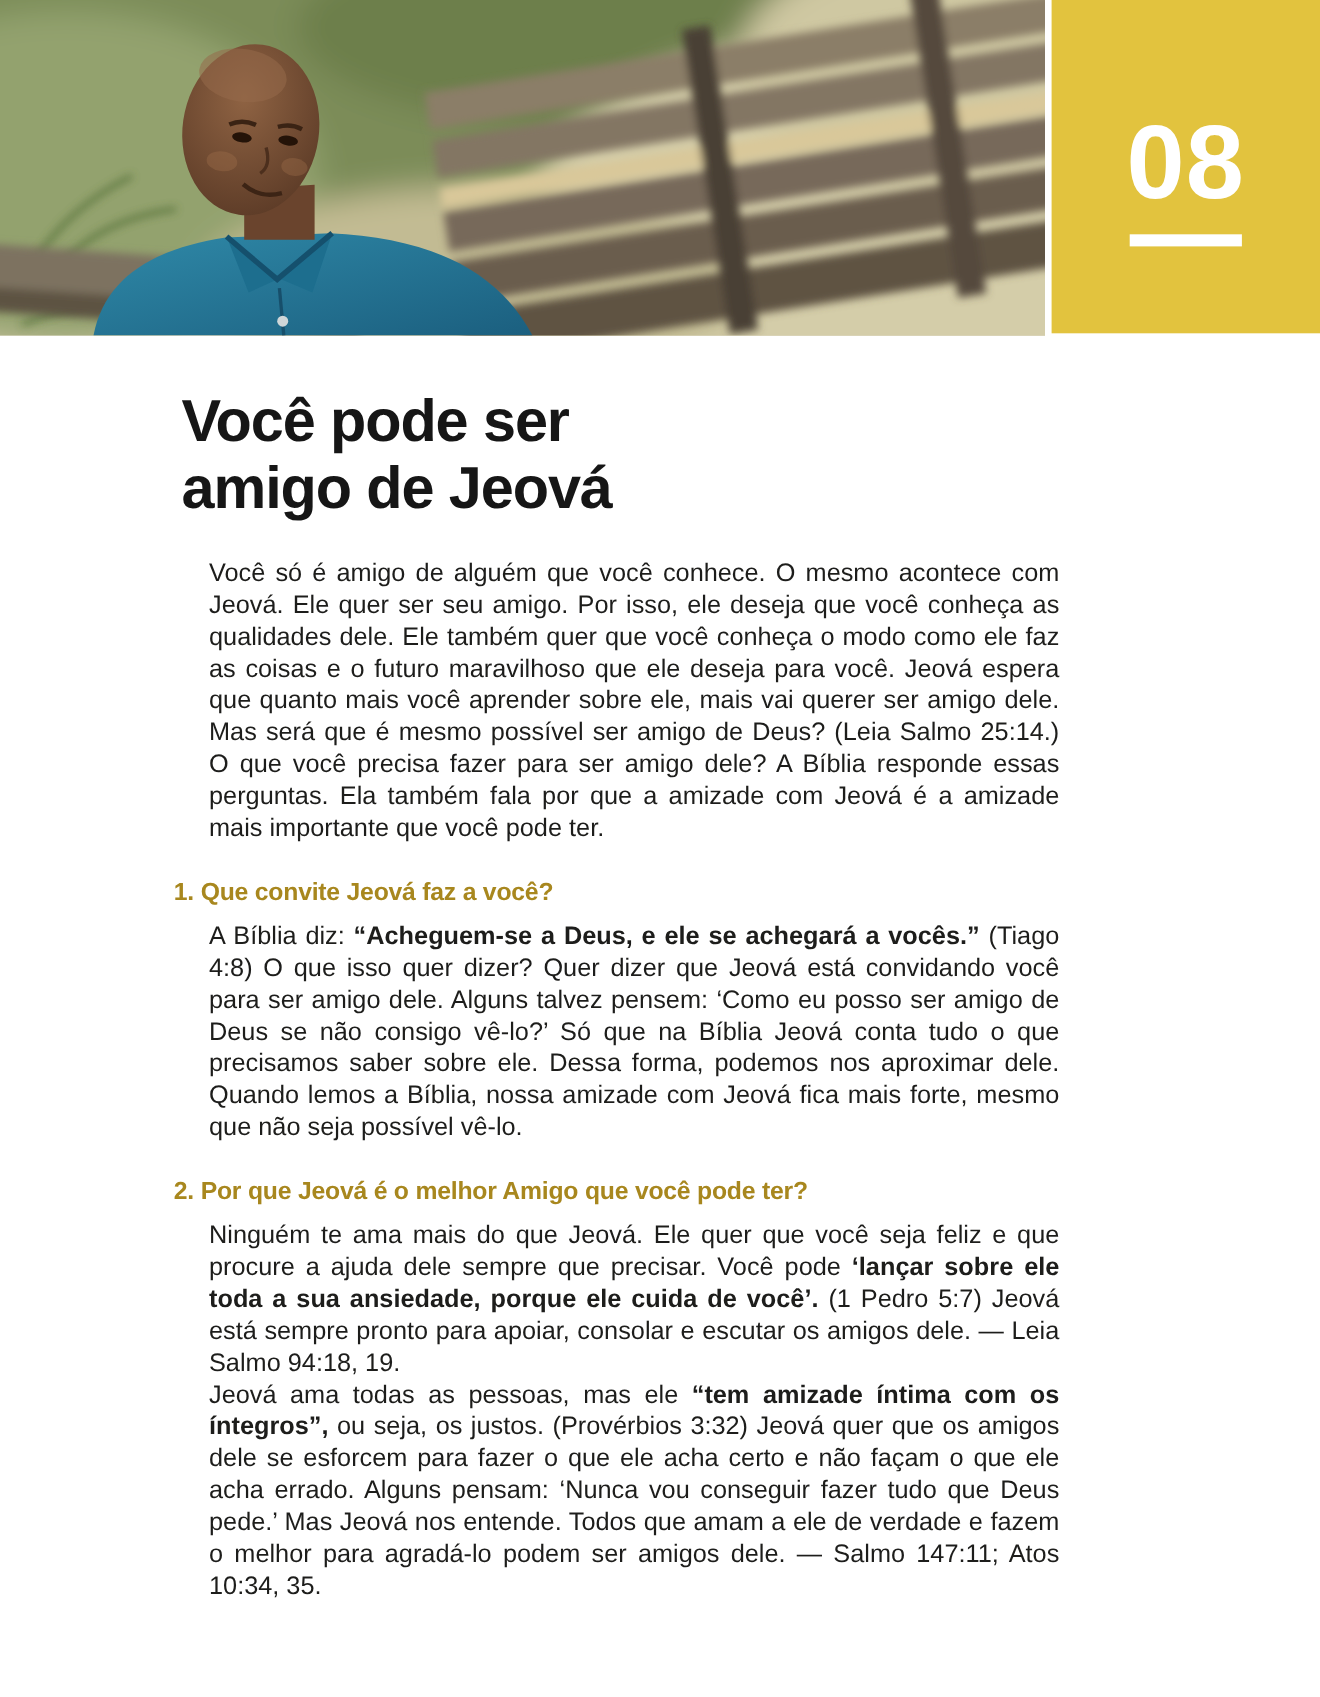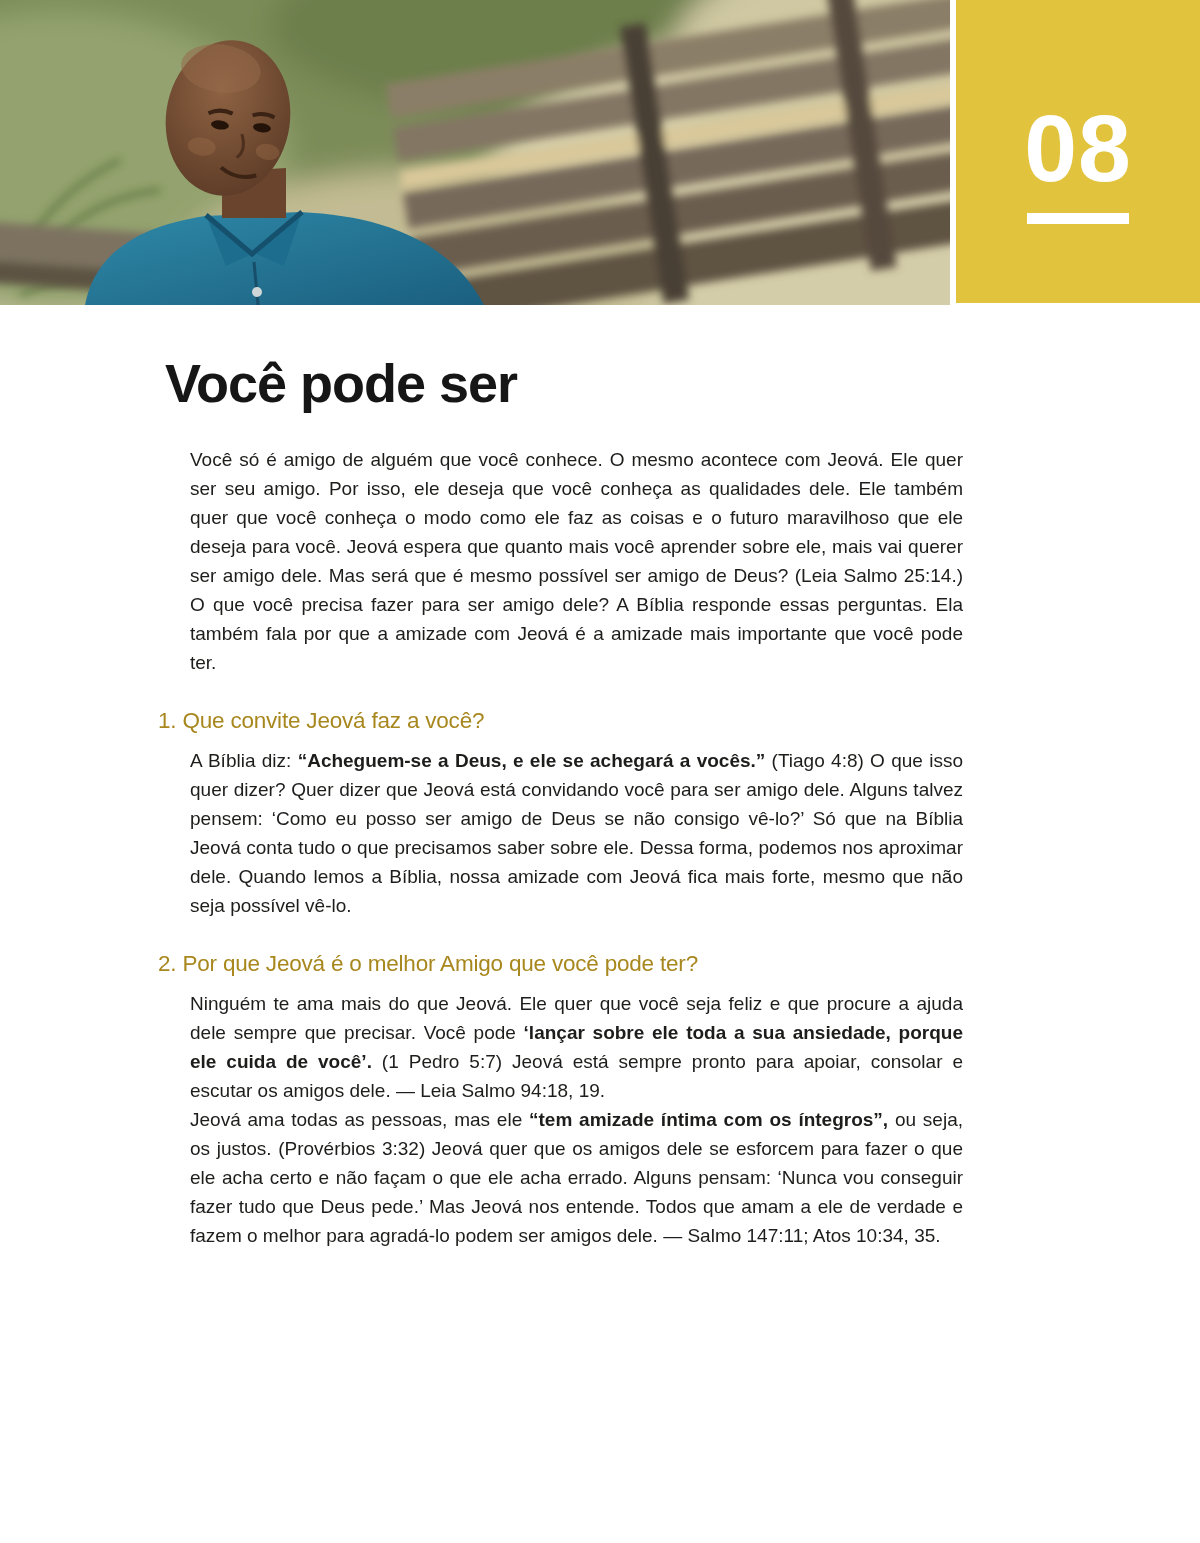--- a/index.html
+++ b/index.html
@@ -40,28 +40,28 @@
     margin:48px 0 0 190px;
     width:773px;
   }
   h1.page-title{
     margin:14px 0 0 -25px;
     font-size:54px;line-height:61px;font-weight:700;
     color:#161616;letter-spacing:-1px;
   }
   h1.page-title .line{display:block;}
   p.body-text{
-    font-size:19px;line-height:29px;
+    font-size:23px;line-height:29px;
     text-align:justify;
     margin:0 0 0 0;
   }
   p.intro{margin-top:31px;}
   h2.question{
     color:var(--gold);
-    font-size:22.5px;line-height:26px;font-weight:400;
+    font-size:22.5px;line-height:26px;font-weight:700;
     margin:31px 0 12px -32px;
     letter-spacing:-0.2px;
   }
   .bold{font-weight:700;margin-top:40px;}
 </style>
 </head>
 <body>
 
 <div class="hero">
   <div class="photo" title="Homem sorrindo, sentado em um banco de madeira ao ar livre">
@@ -147,20 +147,21 @@
   </div>
   <div class="badge">
     <div class="chapter-number">08</div>
     <div class="chapter-underline"></div>
   </div>
 </div>
 
 <main class="content">
   <h1 class="page-title">
     <span class="line">Você pode ser</span>
+    <span class="line">amigo de Jeová</span>
   </h1>
 
   <p class="body-text intro">Você só é amigo de alguém que você conhece. O mesmo acontece com Jeová. Ele quer ser seu amigo. Por isso, ele deseja que você conheça as qualidades dele. Ele também quer que você conheça o modo como ele faz as coisas e o futuro maravilhoso que ele deseja para você. Jeová espera que quanto mais você aprender sobre ele, mais vai querer ser amigo dele. Mas será que é mesmo possível ser amigo de Deus? (Leia Salmo 25:14.) O que você precisa fazer para ser amigo dele? A Bíblia responde essas perguntas. Ela também fala por que a amizade com Jeová é a amizade mais importante que você pode ter.</p>
 
   <section>
     <h2 class="question">1. Que convite Jeová faz a você?</h2>
     <p class="body-text"><span>A Bíblia diz: </span><span class="bold">“Acheguem-se a Deus, e ele se achegará a vocês.”</span><span> (Tiago 4:8) O que isso quer dizer? Quer dizer que Jeová está convidando você para ser amigo dele. Alguns talvez pensem: ‘Como eu posso ser amigo de Deus se não consigo vê-lo?’ Só que na Bíblia Jeová conta tudo o que precisamos saber sobre ele. Dessa forma, podemos nos aproximar dele. Quando lemos a Bíblia, nossa amizade com Jeová fica mais forte, mesmo que não seja possível vê-lo.</span></p>
   </section>
 
   <section>

